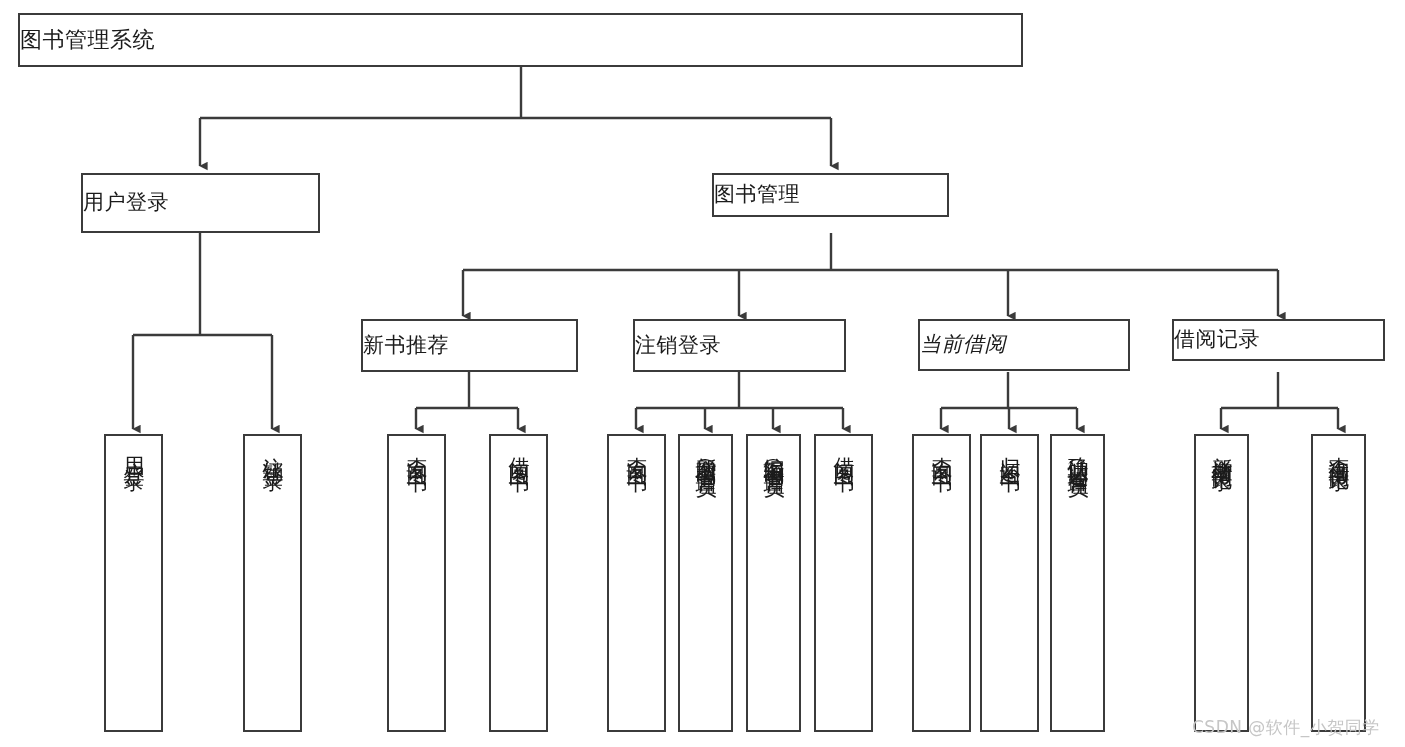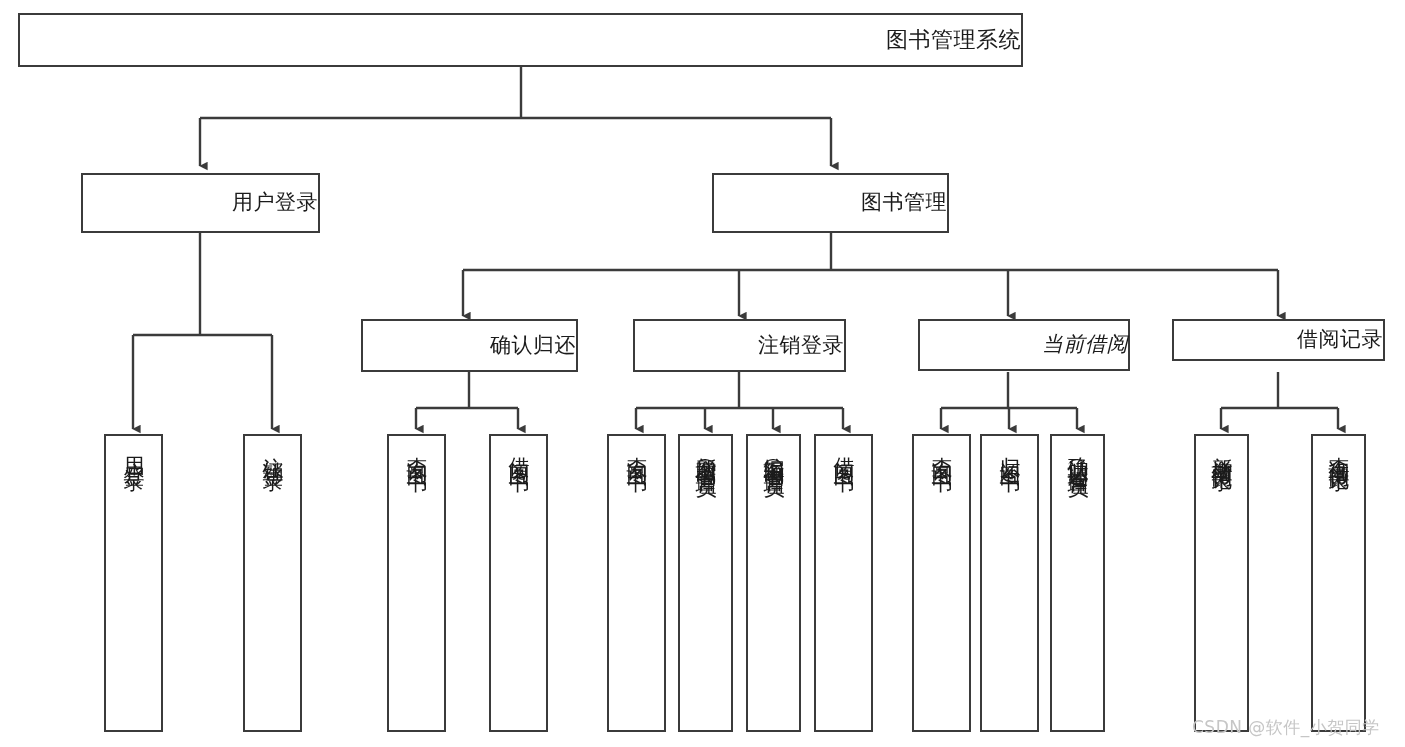--- a/index.html
+++ b/index.html
@@ -25,21 +25,21 @@
     width: 1405px;
     height: 747px;
   }
   .node {
     position: absolute;
     box-sizing: border-box;
     background: #ffffff;
     border: 2.2px solid #3b3b3b;
     display: flex;
     align-items: center;
-    justify-content: flex-end;
+    justify-content: flex-start;
     z-index: 3;
   }
   .node-label {
     color: #1b1b1b;
     text-align: center;
     line-height: 1.12;
     letter-spacing: 0.5px;
     white-space: pre;
   }
   
@@ -135,26 +135,26 @@
   </svg>
 
   <div class="node horizontal root" style="left:18px; top:13px; width:1005px; height:54px;">
     <span class="node-label">图书管理系统</span>
   </div>
 
   <div class="node horizontal" style="left:81px; top:173px; width:239px; height:60px;">
     <span class="node-label">用户登录</span>
   </div>
 
-  <div class="node horizontal" style="left:712px; top:173px; width:237px; height:60px;">
+  <div class="node horizontal" style="left:712px; top:173px; width:237px; height:44px;">
     <span class="node-label">图书管理</span>
   </div>
 
   <div class="node horizontal" style="left:361px; top:319px; width:217px; height:53px;">
-    <span class="node-label">确认归还</span>
+    <span class="node-label">新书推荐</span>
   </div>
 
   <div class="node horizontal" style="left:633px; top:319px; width:213px; height:53px;">
     <span class="node-label">注销登录</span>
   </div>
 
   <div class="node horizontal" style="left:918px; top:319px; width:212px; height:52px;font-style:italic;">
     <span class="node-label">当前借阅</span>
   </div>
 

